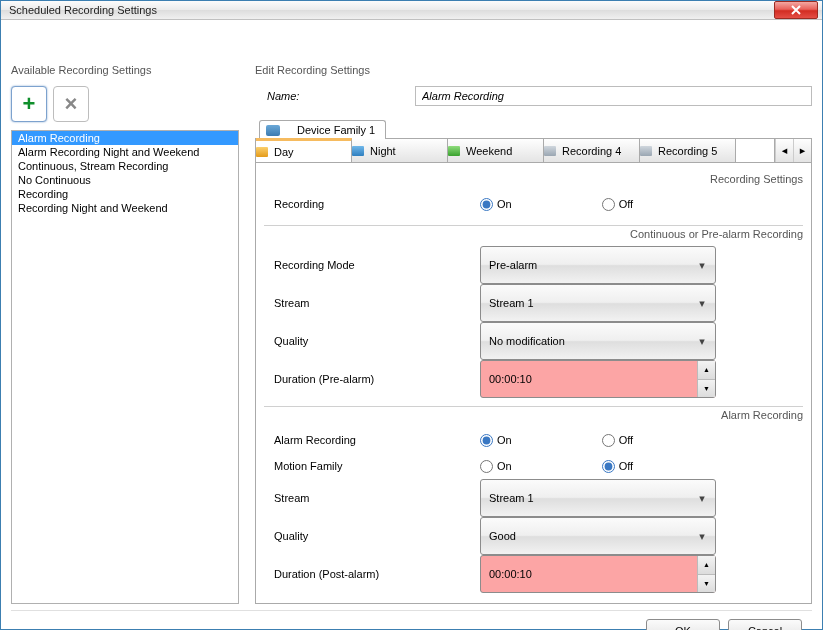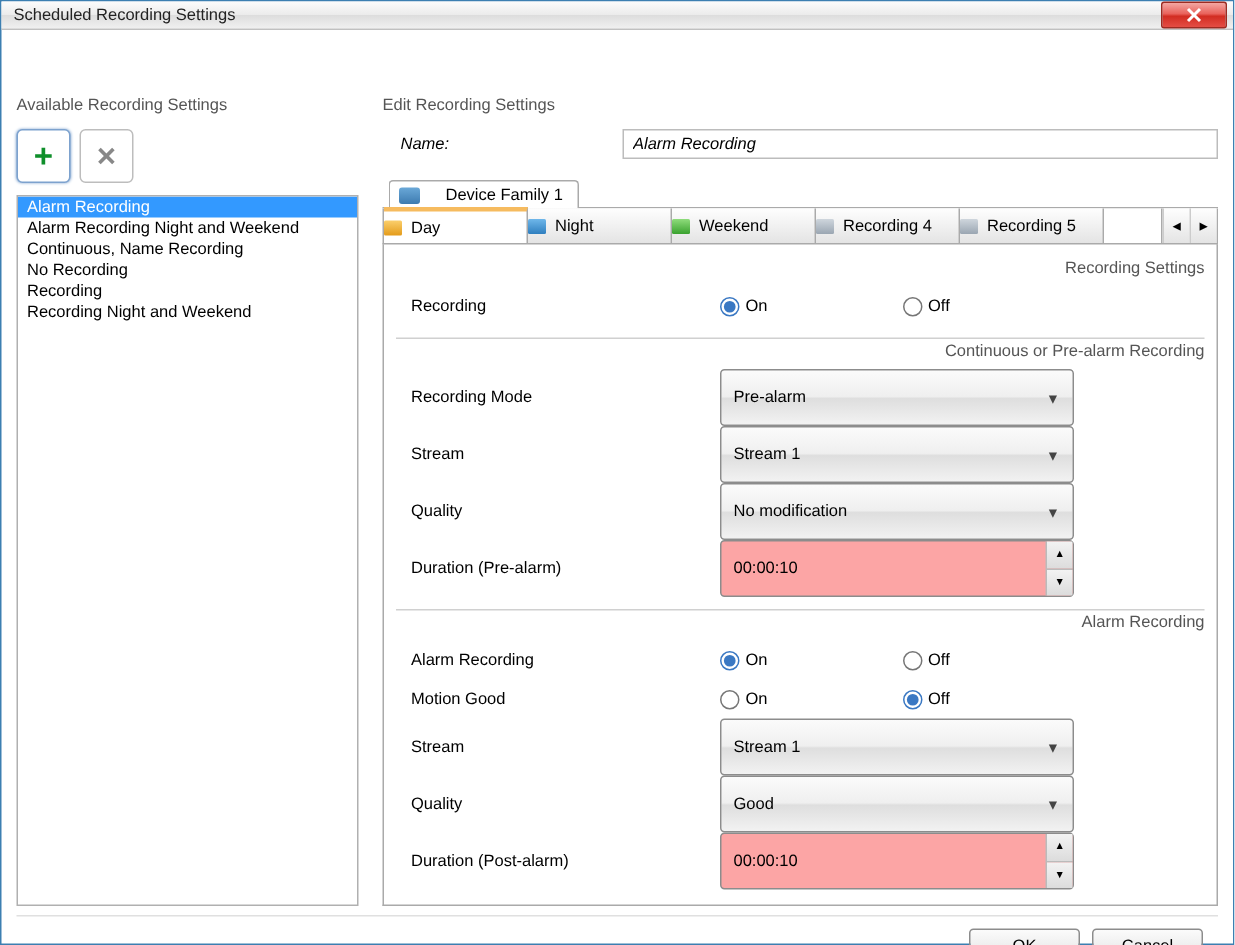--- a/index.html
+++ b/index.html
@@ -261,22 +261,22 @@
           <div class="tool-btn active">
             <span class="plus-icon">+</span>
           </div>
           <div class="tool-btn">
             <span class="x-icon">×</span>
           </div>
         </div>
         <div class="listbox">
           <div class="item selected">Alarm Recording</div>
           <div class="item">Alarm Recording Night and Weekend</div>
-          <div class="item">Continuous, Name Recording</div>
-          <div class="item">No Recording</div>
+          <div class="item">Continuous, Stream Recording</div>
+          <div class="item">No Continuous</div>
           <div class="item">Recording</div>
           <div class="item">Recording Night and Weekend</div>
         </div>
       </div>
 
       <div class="col-right">
         <div class="group-label">Edit Recording Settings</div>
 
         <div class="name-row">
           <span class="lbl">Name:</span>
@@ -381,21 +381,21 @@
                   <input type="radio" name="arec" checked="" style="">
                   <span>On</span>
                 </label>
               <label>
                   <input type="radio" name="arec" style="">
                   <span>Off</span>
                 </label>
             </div>
           </div>
           <div class="row">
-            <span class="lbl">Motion Good</span>
+            <span class="lbl">Motion Family</span>
             <div class="radio-pair">
               <label>
                   <input type="radio" name="motion" style="">
                   <span>On</span>
                 </label>
               <label>
                   <input type="radio" name="motion" checked="" style="">
                   <span>Off</span>
                 </label>
             </div>

